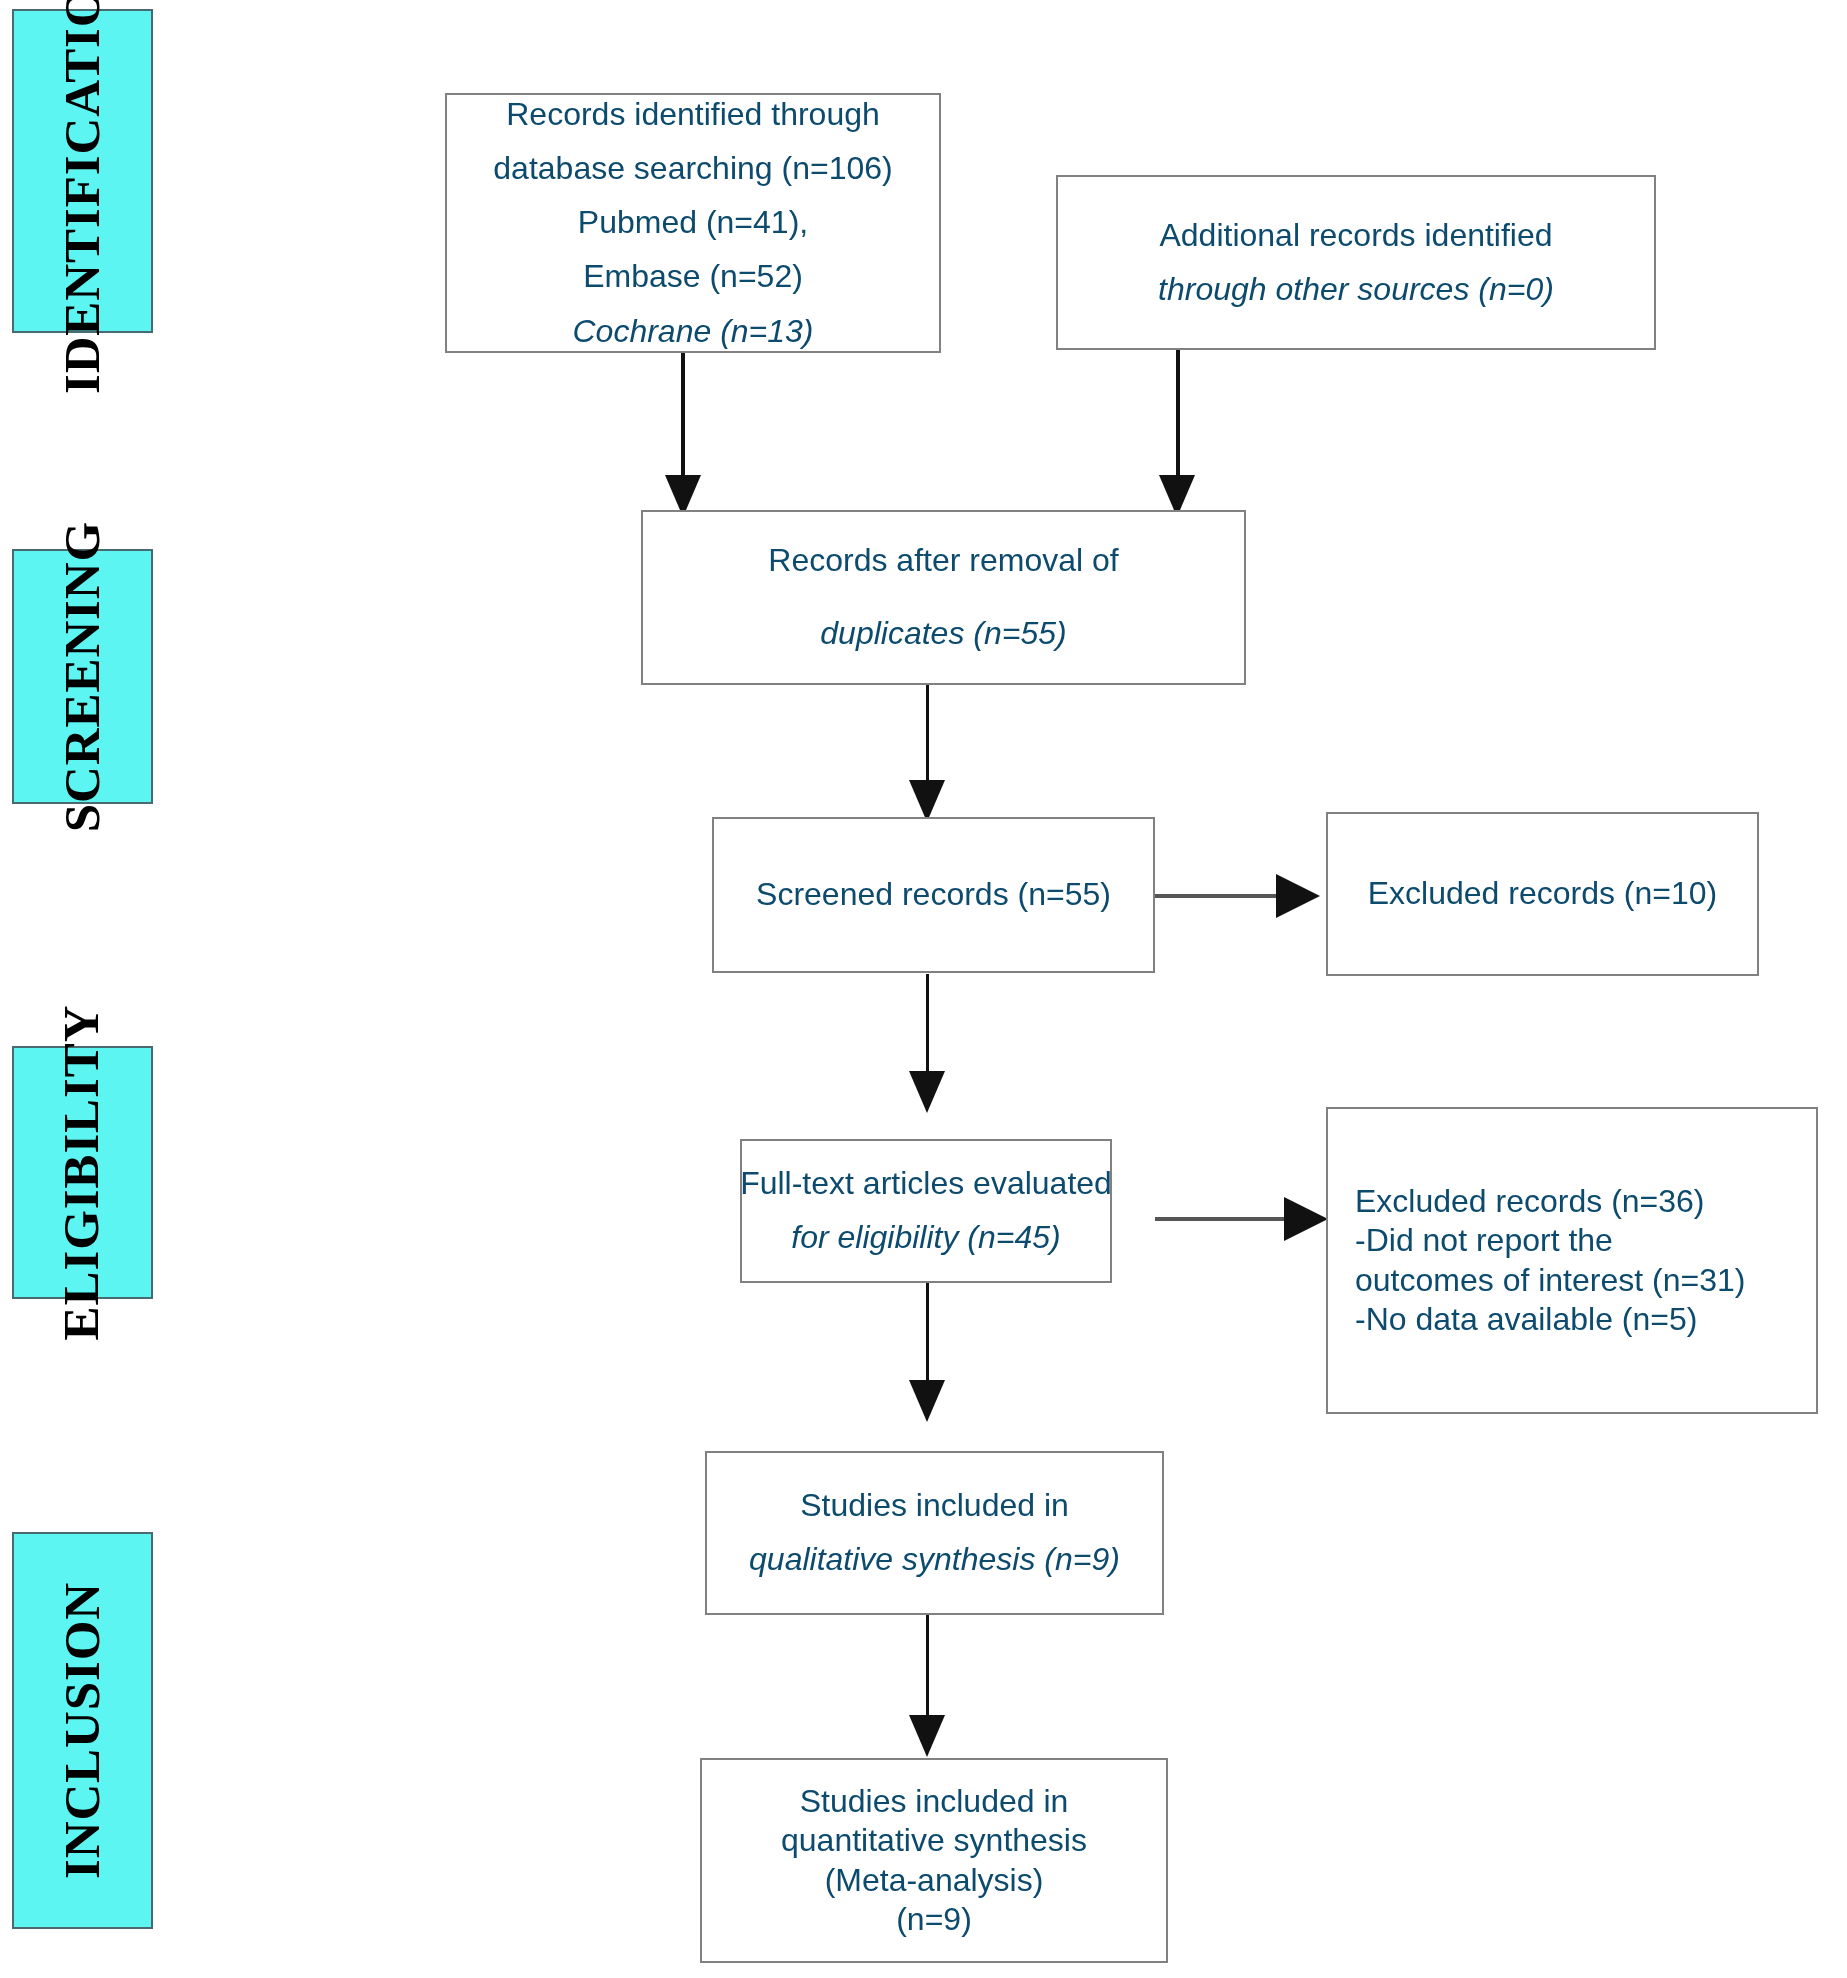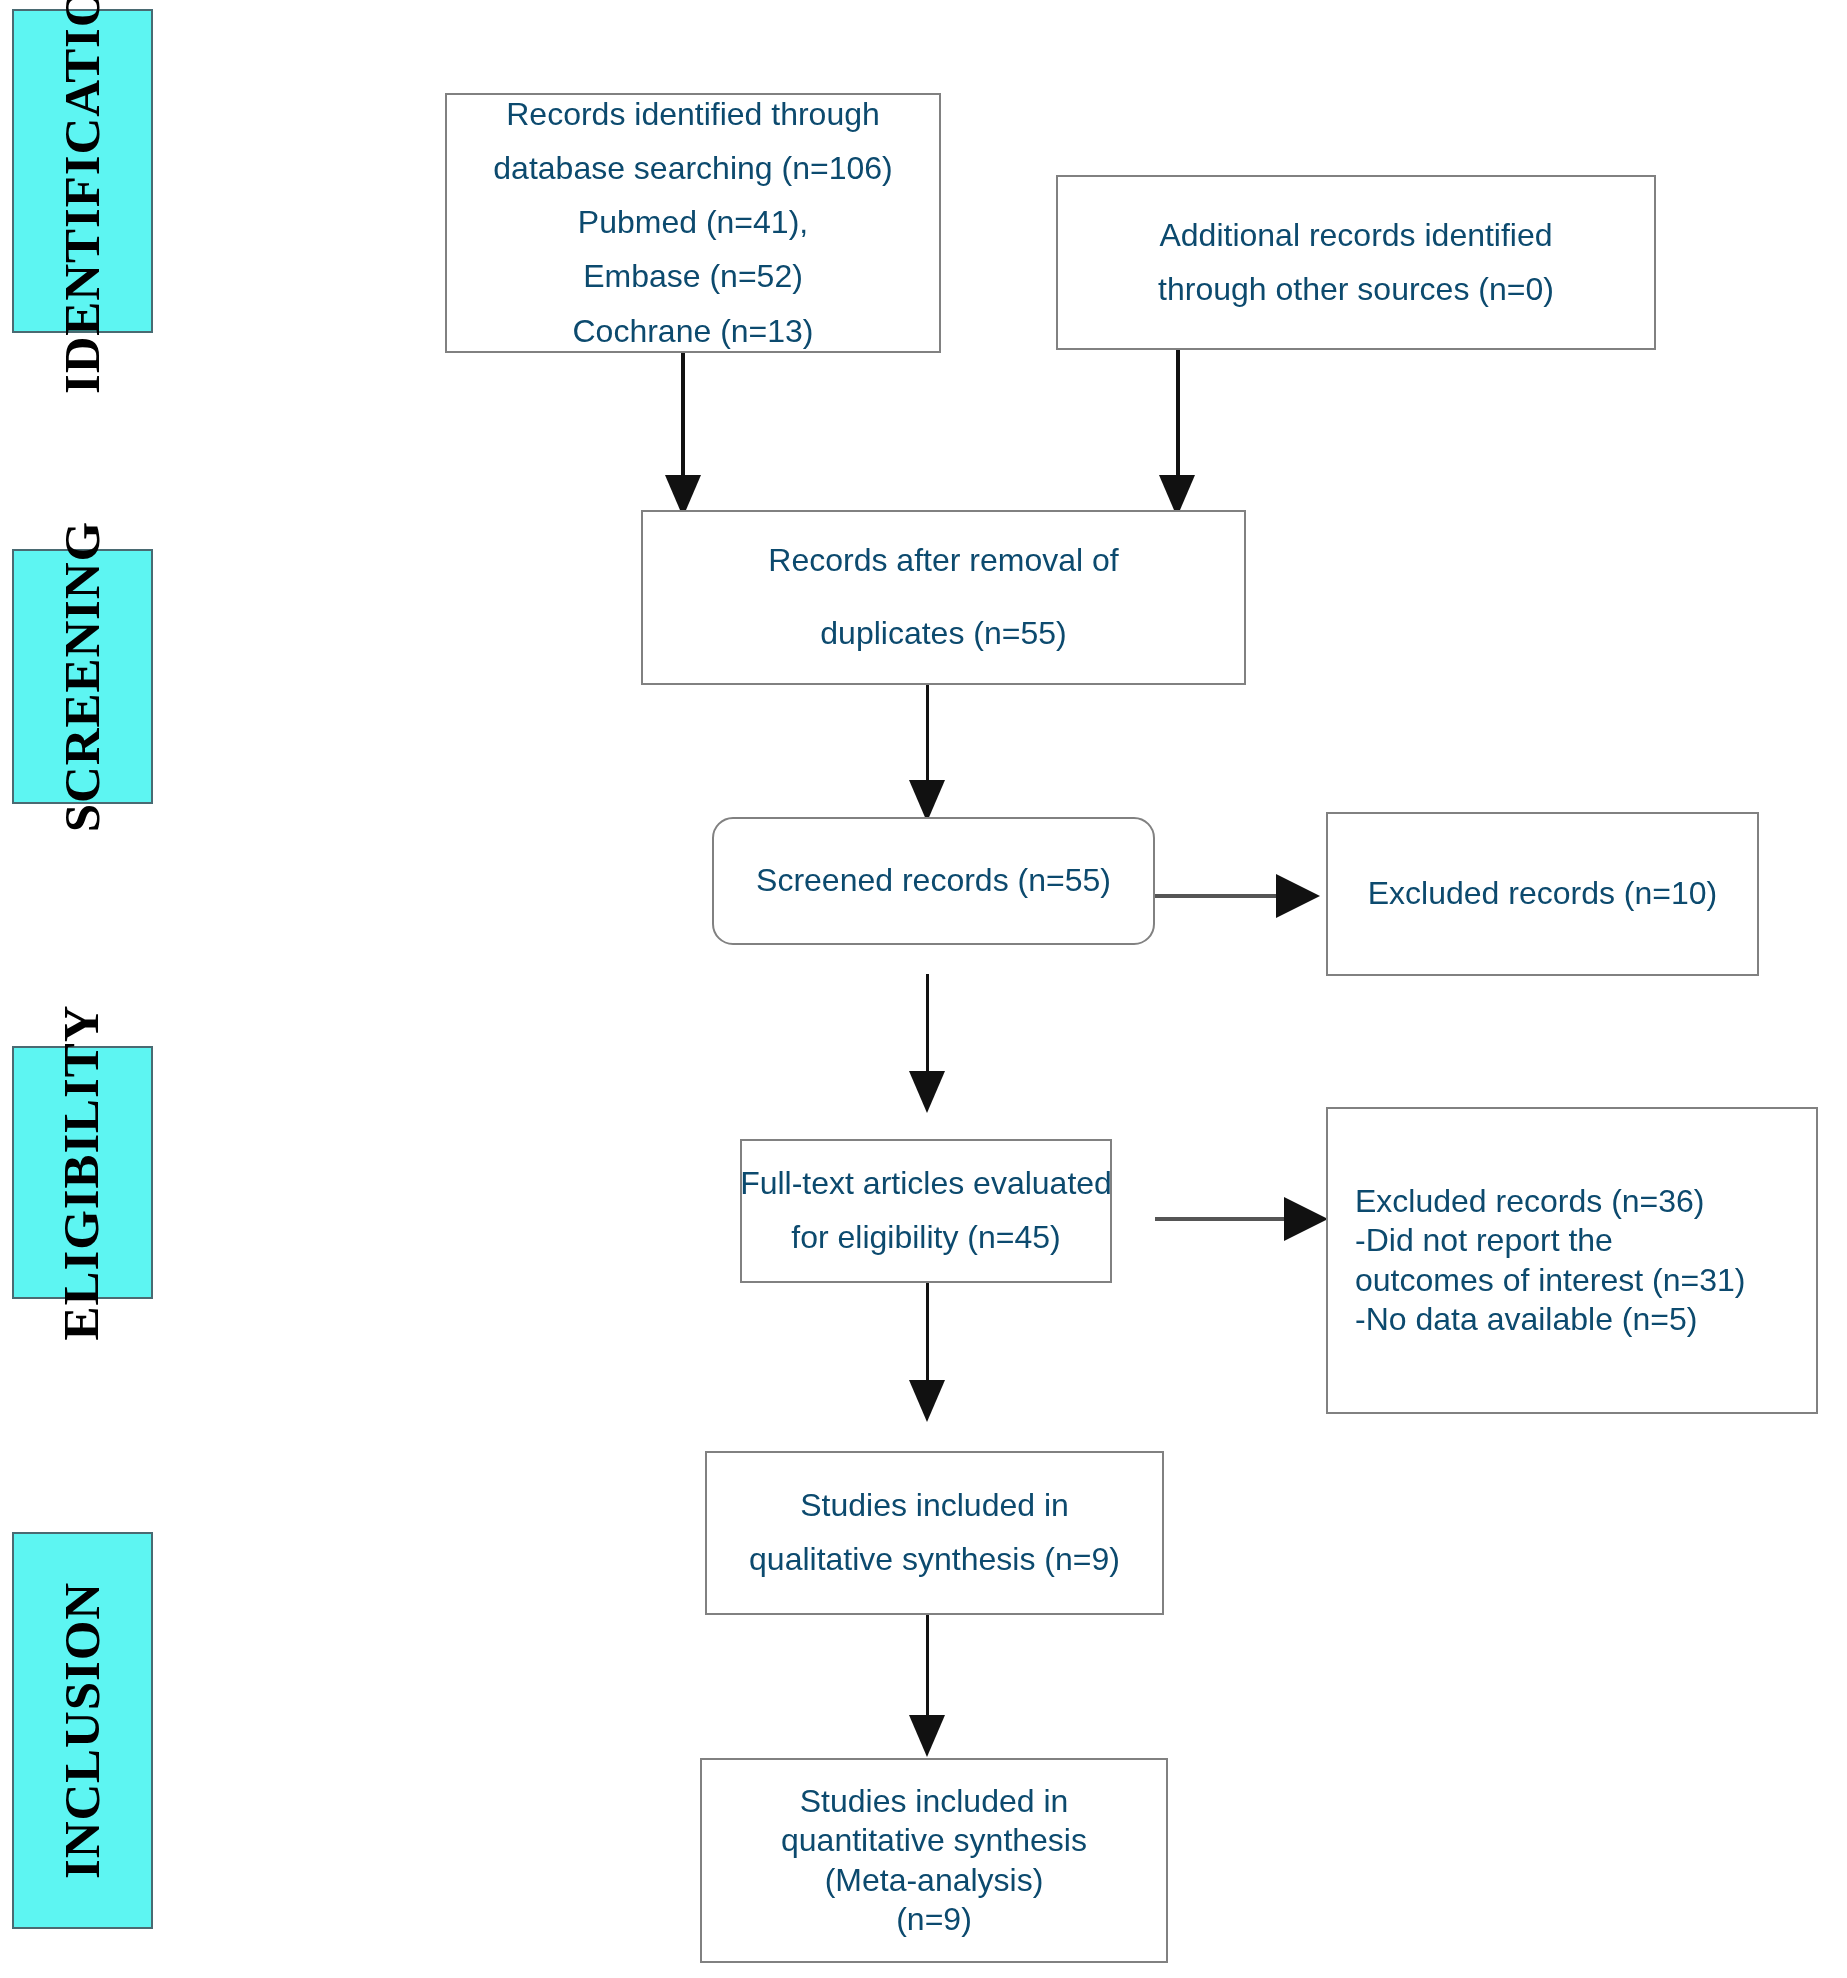--- a/index.html
+++ b/index.html
@@ -57,21 +57,21 @@
     align-items: flex-start;
     justify-content: center;
     padding-left: 27px;
   }
   .node .ln {
     display: block;
     white-space: nowrap;
   }
   .node.tight { line-height: 1.22; }
   .node.loose .ln { margin-bottom: 12.7px; }
-  .node.loose .ln:last-child { margin-bottom: 0; }
+  .node.loose .ln:last-child { margin-bottom: 0; font-style: italic; }
 
   
   .vline {
     position: absolute;
     width: 3.6px;
     background: #111111;
   }
   .hline {
     position: absolute;
     height: 3.6px;
@@ -135,21 +135,21 @@
   <div class="arrow-down" style="left:1159px; top:475px;"></div>
 
   <div class="node loose" style="left:641px; top:510px; width:605px; height:175px;gap:19px;">
     <span class="ln">Records after removal of</span>
     <span class="ln">duplicates (n=55)</span>
   </div>
 
   <div class="vline" style="left:926px; top:685px; width:2.7px; height:102px;"></div>
   <div class="arrow-down" style="left:909px; top:780px;"></div>
 
-  <div class="node" style="left:712px; top:817px; width:443px; height:128px;border-radius:21px;">
+  <div class="node" style="left:712px; top:817px; width:443px; height:156px;">
     <span class="ln">Screened records (n=55)</span>
   </div>
 
   <div class="hline" style="left:1155px; top:894px; width:124px; height:3.6px;"></div>
   <div class="arrow-right" style="left:1276px; top:874px;"></div>
 
   <div class="node" style="left:1326px; top:812px; width:433px; height:164px;justify-content:center;">
     <span class="ln">Excluded records (n=10)</span>
   </div>
 

